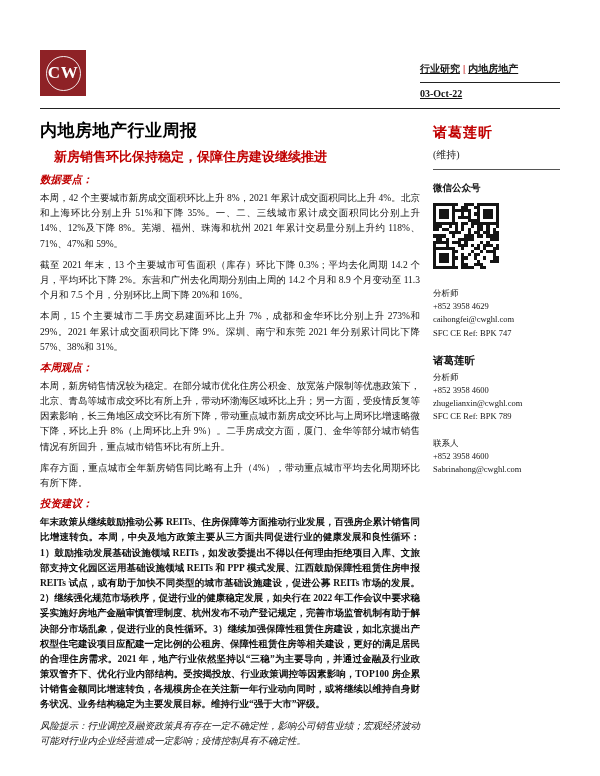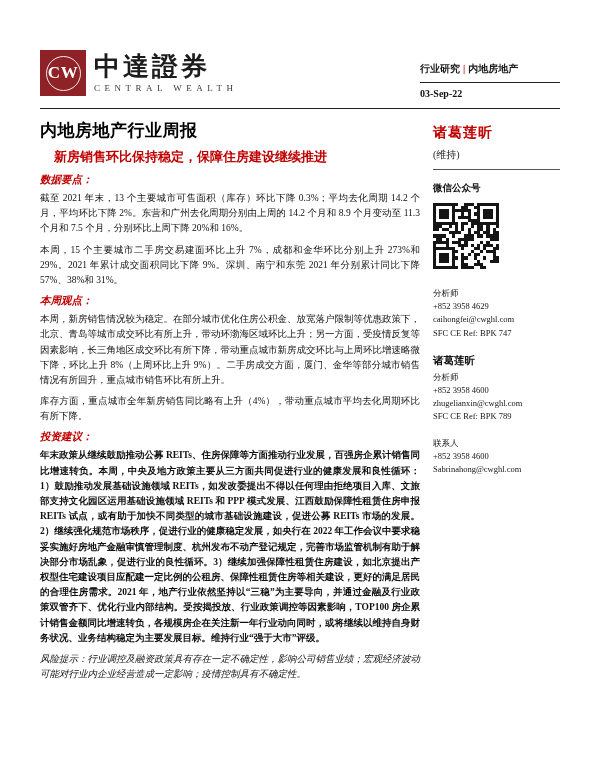--- a/index.html
+++ b/index.html
@@ -7,21 +7,21 @@
   body { font-family:"Liberation Serif","DejaVu Serif",serif; }
   .page { width:600px; height:776px; margin:0 auto; background:#fff; padding:50px 40px 20px 40px; color:#111; overflow:hidden; position:relative; }
 
   
   .masthead { display:flex; justify-content:space-between; align-items:flex-start; }
   .brand { display:flex; align-items:center; gap:8px; }
   .logo-box { width:46px; height:46px; background:#8e2226; color:#fff; display:flex; align-items:center; justify-content:center; flex:none; }
   .logo-cw { font-size:17px; font-weight:bold; letter-spacing:.5px; border:1.5px solid rgba(255,255,255,.9); border-radius:50%; width:35px; height:35px; display:flex; align-items:center; justify-content:center; }
   .brand-cn { font-size:26px; font-weight:bold; letter-spacing:3px; color:#1c1c1c; line-height:1.05; }
   .brand-en { font-size:9px; letter-spacing:4.5px; color:#3a3a3a; margin-top:3px; }
-  .head-right { width:140px; font-weight:bold; padding-top:12px; }
+  .head-right { width:140px; font-weight:bold; padding-top:12px;text-decoration:underline; }
   .meta-line { font-size:10px; color:#1a1a1a; white-space:nowrap; }
   .pipe { color:#c00000; margin:0 3px; font-weight:bold; }
   .meta-rule { border-top:1px solid #222; margin:6px 0 5px; }
   .meta-date { font-size:10px; }
   .page-rule { border-top:1.5px solid #222; margin-top:9px; }
 
   
   .columns { display:flex; gap:13px; margin-top:7px; }
   .main-col { flex:1; min-width:0; }
   .side-col { width:127px; flex:none; }
@@ -47,44 +47,41 @@
 </head>
 <body>
 
 <div class="page">
 
   <header class="masthead">
     <div class="brand">
       <div class="logo-box">
         <span class="logo-cw">CW</span>
       </div>
-      <div class="brand-names">
-        <div class="brand-cn">中達證券</div>
-        <div class="brand-en">CENTRAL WEALTH</div>
-      </div>
     </div>
     <div class="head-right">
       <div class="meta-line">
         <span>行业研究</span><span class="pipe">|</span><span>内地房地产</span>
       </div>
       <div class="meta-rule"></div>
-      <div class="meta-date">03-Sep-22</div>
+      <div class="meta-date">03-Oct-22</div>
     </div>
   </header>
 
   <div class="page-rule"></div>
 
   <div class="columns">
 
     <main class="main-col">
       <h1 class="report-title">内地房地产行业周报</h1>
       <h2 class="report-subtitle">新房销售环比保持稳定，保障住房建设继续推进</h2>
 
       <div class="section">
         <div class="sec-heading">数据要点：</div>
+        <p>本周，42 个主要城市新房成交面积环比上升 8%，2021 年累计成交面积同比上升 4%。北京和上海环比分别上升 51%和下降 35%。一、二、三线城市累计成交面积同比分别上升 14%、12%及下降 8%。芜湖、福州、珠海和杭州 2021 年累计交易量分别上升约 118%、71%、47%和 59%。</p>
         <p>截至 2021 年末，13 个主要城市可售面积（库存）环比下降 0.3%；平均去化周期 14.2 个月，平均环比下降 2%。东营和广州去化周期分别由上周的 14.2 个月和 8.9 个月变动至 11.3 个月和 7.5 个月，分别环比上周下降 20%和 16%。</p>
         <p>本周，15 个主要城市二手房交易建面环比上升 7%，成都和金华环比分别上升 273%和 29%。2021 年累计成交面积同比下降 9%。深圳、南宁和东莞 2021 年分别累计同比下降 57%、38%和 31%。</p>
       </div>
 
       <div class="section">
         <div class="sec-heading">本周观点：</div>
         <p>本周，新房销售情况较为稳定。在部分城市优化住房公积金、放宽落户限制等优惠政策下，北京、青岛等城市成交环比有所上升，带动环渤海区域环比上升；另一方面，受疫情反复等因素影响，长三角地区成交环比有所下降，带动重点城市新房成交环比与上周环比增速略微下降，环比上升 8%（上周环比上升 9%）。二手房成交方面，厦门、金华等部分城市销售情况有所回升，重点城市销售环比有所上升。</p>
         <p>库存方面，重点城市全年新房销售同比略有上升（4%），带动重点城市平均去化周期环比有所下降。</p>
       </div>
 

